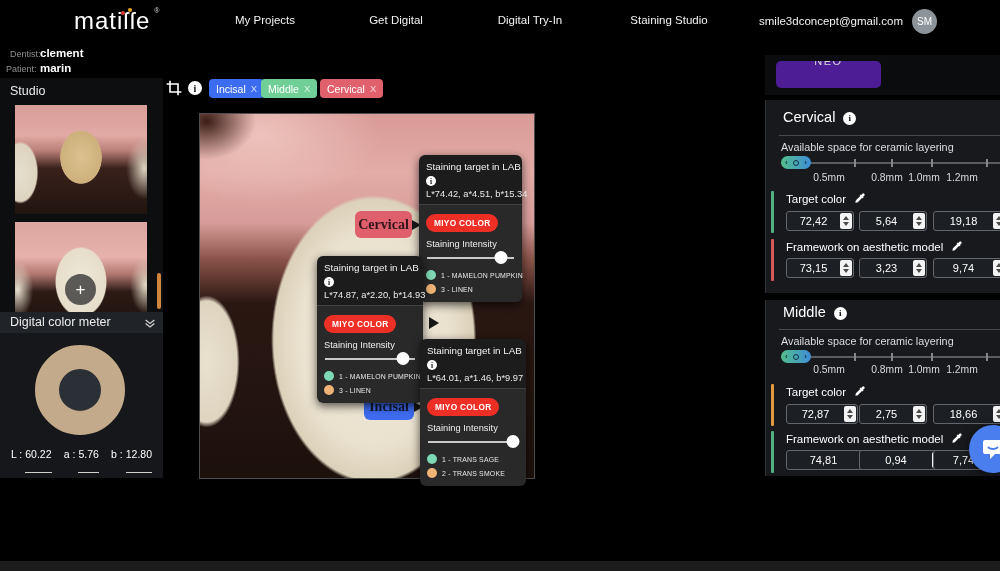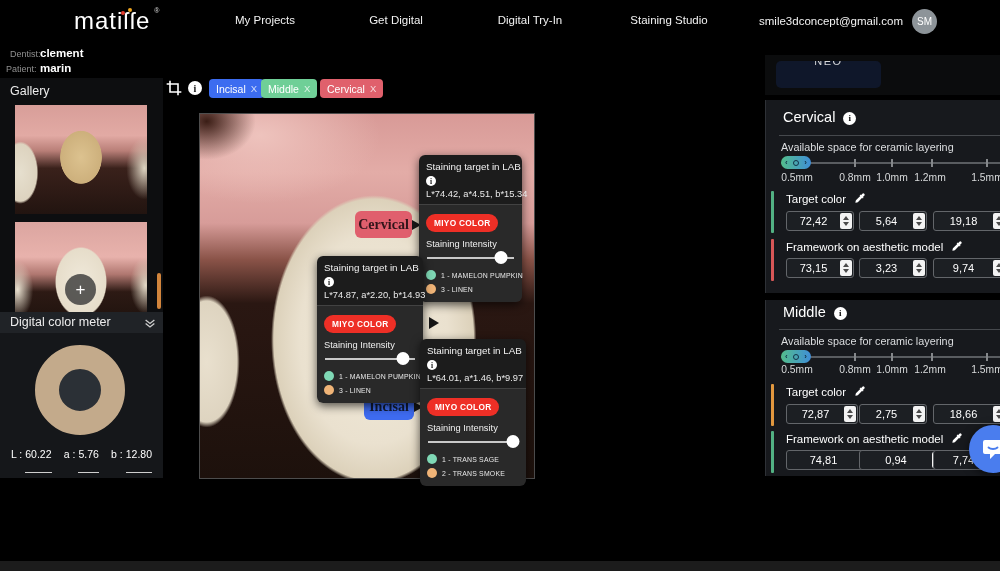--- a/index.html
+++ b/index.html
@@ -95,36 +95,36 @@
   .ptrack::before { content:""; position:absolute; left:0; right:0; top:6px; height:2px; background:#c9c9c9; }
   .pknob { position:absolute; top:0; width:13px; height:13px; background:#fff; border-radius:50%; transform:translateX(-50%); cursor:grab; }
   .swatch { display:flex; align-items:center; gap:5px; margin-top:4px; }
   .swatch-dot { width:10px; height:10px; border-radius:50%; flex:0 0 auto; }
   .dot-teal { background:#7fd8b5; } .dot-orange { background:#f0b477; }
   .swatch-label { color:#e8e8e8; font-size:6.9px; letter-spacing:.2px; white-space:nowrap; }
 
   
   .rpanel { position:absolute; left:765px; top:55px; width:235px; height:421px; }
   .neo-strip { position:absolute; left:0; top:0; width:235px; height:40px; background:#0b0c0d; }
-  .neo-btn { position:absolute; left:11px; top:6px; width:105px; height:27px; background:#0f172a; border:none; border-radius:5px; overflow:hidden; color:#d5d7da; font-size:11px; letter-spacing:1.5px; cursor:pointer; }
+  .neo-btn { position:absolute; left:11px; top:6px; width:105px; height:27px; background:#4c1d95; border:none; border-radius:5px; overflow:hidden; color:#d5d7da; font-size:11px; letter-spacing:1.5px; cursor:pointer; }
   .neo-btn span { position:absolute; left:0; right:0; top:-6px; text-align:center; }
   .sec { position:absolute; left:0; width:235px; background:#17191d; border-left:1px solid #2e3136; }
   .sec1 { top:45px; height:193px; }
   .sec2 { top:245px; height:176px; }
   .sec-title { position:absolute; left:17px; color:#fff; font-size:14.5px; }
   .t-info { display:inline-flex; width:13px; height:13px; border-radius:50%; background:#fff; color:#0a0a0a; font-size:9px; font-weight:bold; font-family:"Liberation Serif",serif; align-items:center; justify-content:center; margin-left:8px; vertical-align:1px; cursor:pointer; }
   .sec-div { position:absolute; left:13px; right:0; border-top:1px solid #46494d; }
   .space-label { position:absolute; left:15px; color:#dcdee0; font-size:10.8px; white-space:nowrap; }
   .slider { position:absolute; left:15px; right:-20px; height:14px; cursor:pointer; }
   .strack { position:absolute; left:0; right:0; top:6px; height:2px; background:#595c60; }
   .stick { position:absolute; top:3px; width:2px; height:8px; background:#85888b; }
   .shandle { position:absolute; left:0; top:0; width:30px; height:13px; border-radius:7px; background:linear-gradient(90deg,#53bd8b,#3f8ed8); display:flex; align-items:center; justify-content:space-between; padding:0 4px; cursor:grab; }
   .sh-arrow { font-size:8px; font-weight:bold; color:#123247; line-height:12px; }
   .sh-ring { width:6px; height:6px; border:1.5px solid #123247; border-radius:50%; }
-  .tick-label { position:absolute; transform:translateX(-50%); color:#d8dadb; font-size:10.3px; white-space:nowrap; }
+  .tick-label { position:absolute; transform:translateX(-50%); color:#d8dadb; font-size:10.3px; white-space:nowrap;margin-left:32px; }
   .accent { position:absolute; left:5px; width:3px; height:42px; border-radius:1px; }
   .row-label { position:absolute; left:20px; color:#fff; font-size:11.5px; white-space:nowrap; }
   .pip { margin-left:7px; vertical-align:-2px; cursor:pointer; }
   .numbox { position:absolute; height:20px; border:1px solid #63666a; border-radius:3px; background:#1c1f23; display:flex; align-items:center; }
   .numbox input { flex:1; min-width:0; background:transparent; border:none; outline:none; color:#fff; font-size:11px; text-align:center; font-family:"Liberation Sans",sans-serif; }
   .spin { width:12px; height:16px; background:#f3f3f3; border-radius:2px; margin-right:1px; display:flex; flex-direction:column; align-items:center; justify-content:center; gap:2px; cursor:pointer; flex:0 0 auto; }
   .spin .up { width:0; height:0; border-left:3px solid transparent; border-right:3px solid transparent; border-bottom:4px solid #4a4a4a; }
   .spin .dn { width:0; height:0; border-left:3px solid transparent; border-right:3px solid transparent; border-top:4px solid #4a4a4a; }
 
   
@@ -148,21 +148,21 @@
   <span class="nav-item" style="left:669px">Staining Studio</span>
   <span class="acct-email">smile3dconcept@gmail.com</span>
   <span class="avatar">SM</span>
 
   <span class="ci-label dent-l">Dentist:</span>
   <span class="ci-name dent-n">clement</span>
   <span class="ci-label pat-l">Patient:</span>
   <span class="ci-name pat-n">marin</span>
 
   <aside class="left-panel">
-    <div class="gallery-title">Gallery</div>
+    <div class="gallery-title">Studio</div>
     <div class="thumb thumb1"></div>
     <div class="thumb thumb2">
       <button class="add-btn"><span>+</span></button>
     </div>
     <div class="scroll-orange"></div>
     <div class="meter-head">
       <span class="meter-title">Digital color meter</span>
       <span class="meter-chevron">
         <svg width="14" height="14" viewBox="0 0 16 16" fill="none" stroke="#cfcfcf" stroke-width="1.5">
             <path d="M3 4.5l5 4 5-4"></path>

